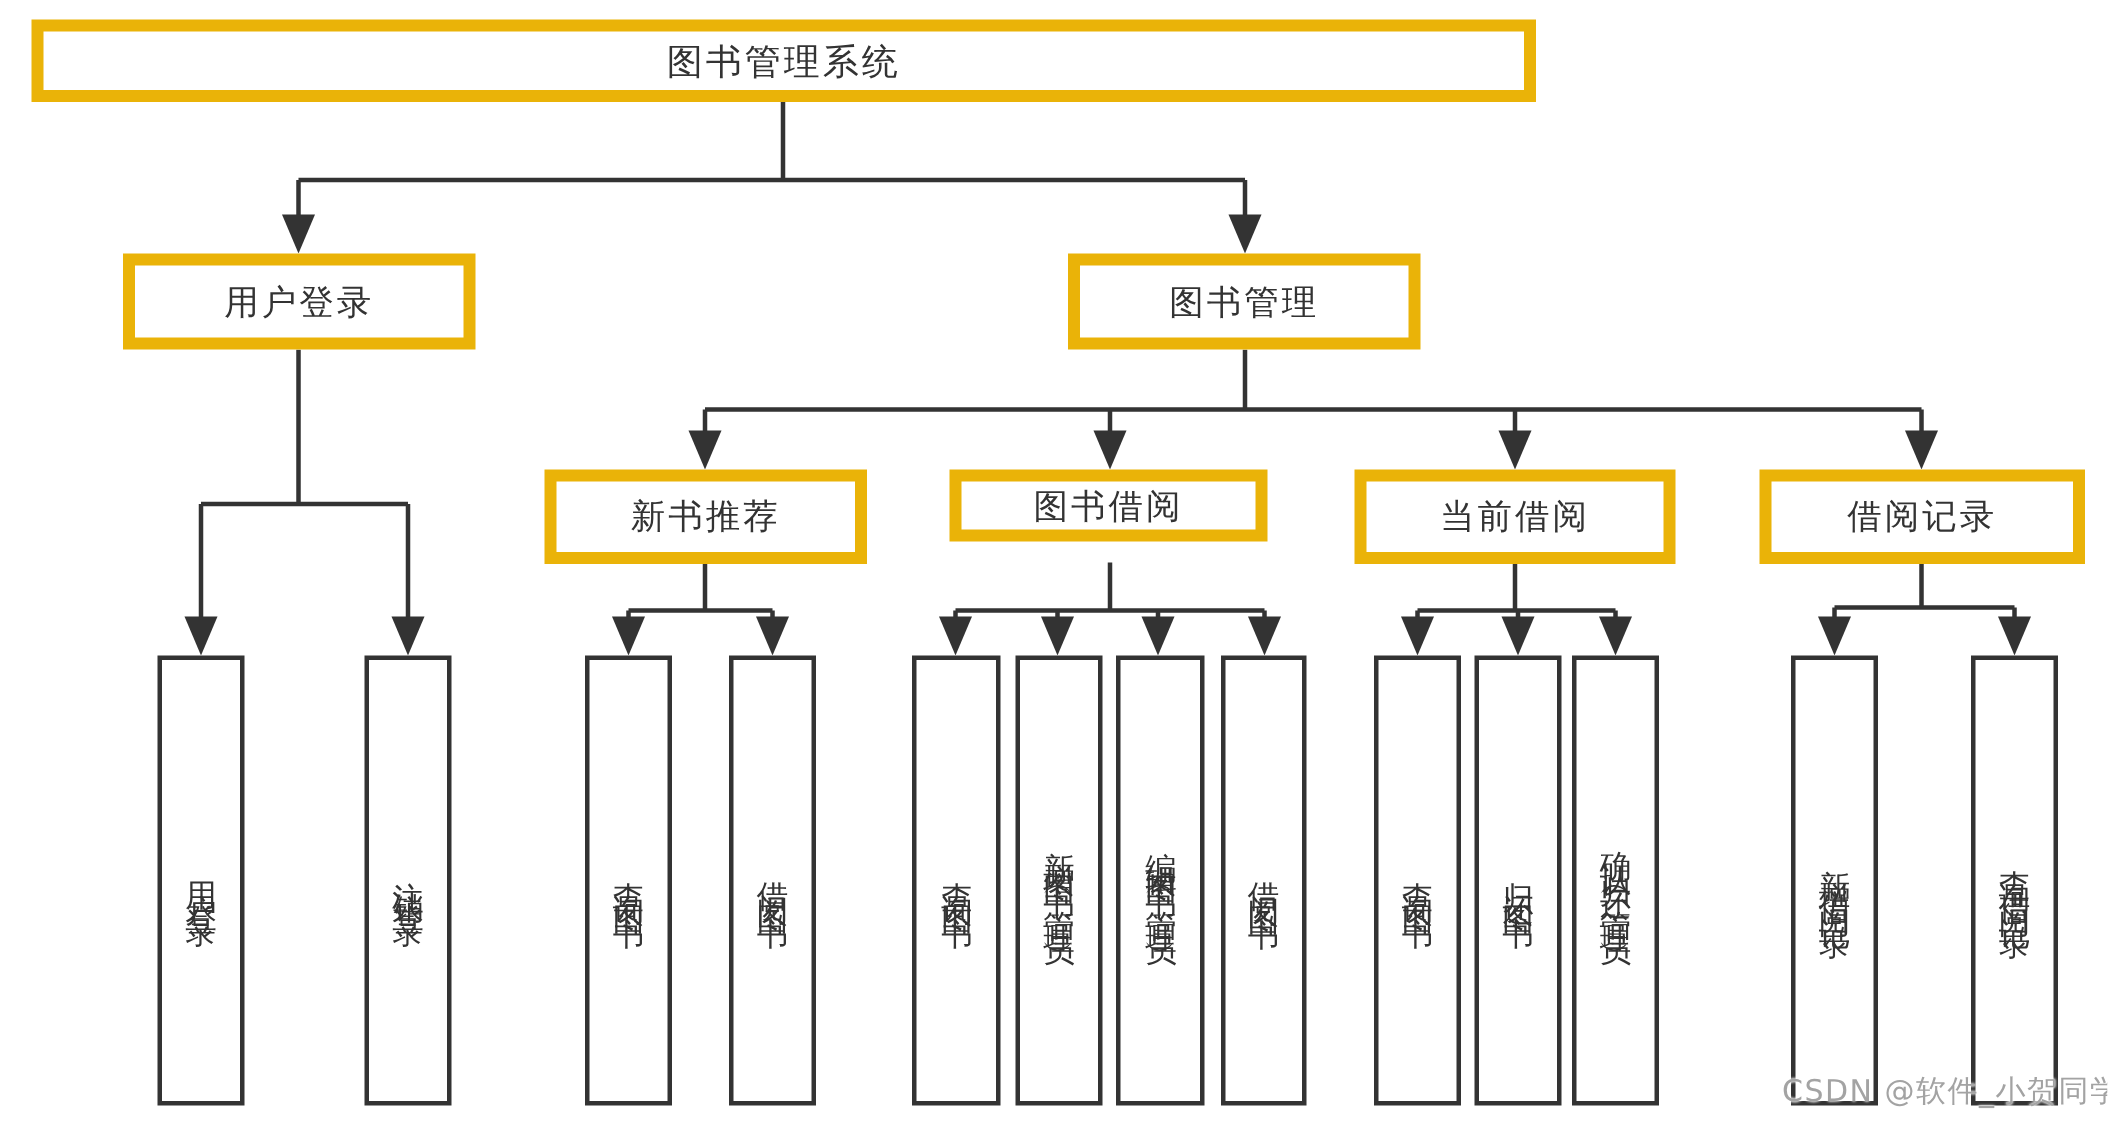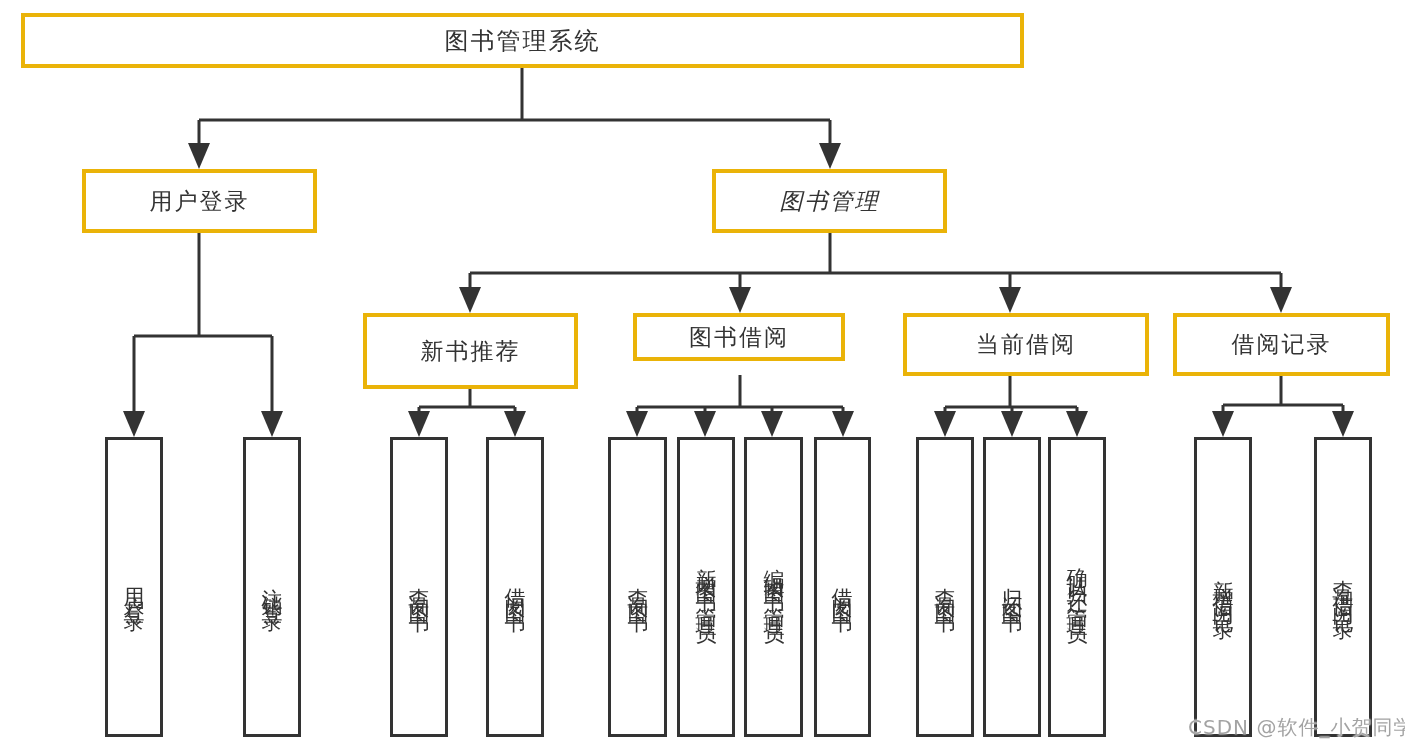--- a/index.html
+++ b/index.html
@@ -13,21 +13,21 @@
   }
   #wires {
     position: absolute;
     left: 0; top: 0;
     width: 1405px; height: 747px;
   }
   .node {
     position: absolute;
     box-sizing: border-box;
     background: #ffffff;
-    border: 4px solid #eab308;
+    border: 8px solid #eab308;
     color: #333333;
     display: flex;
     align-items: center;
     justify-content: center;
     font-size: 23px;
     letter-spacing: 2px;
     white-space: nowrap;
   }
   .node.root { font-size: 24px; }
   .vnode {
@@ -90,25 +90,25 @@
       <polygon points="1001,411 1023,411 1012,437"></polygon>
       <polygon points="1066,411 1088,411 1077,437"></polygon>
       <polygon points="1212,411 1234,411 1223,437"></polygon>
       <polygon points="1332,411 1354,411 1343,437"></polygon>
     </g>
   </svg>
 
   <div class="node root" style="left:21px; top:13px; width:1003px; height:55px;">图书管理系统</div>
 
   <div class="node" style="left:82px; top:169px; width:235px; height:64px;">用户登录</div>
-  <div class="node" style="left:712px; top:169px; width:235px; height:64px;font-style:italic;">图书管理</div>
+  <div class="node" style="left:712px; top:169px; width:235px; height:64px;">图书管理</div>
 
-  <div class="node" style="left:363px; top:313px; width:215px; height:76px;">新书推荐</div>
+  <div class="node" style="left:363px; top:313px; width:215px; height:63px;">新书推荐</div>
   <div class="node" style="left:633px; top:313px; width:212px; height:48px;">图书借阅</div>
-  <div class="node" style="left:903px; top:313px; width:246px; height:63px;">当前借阅</div>
+  <div class="node" style="left:903px; top:313px; width:214px; height:63px;">当前借阅</div>
   <div class="node" style="left:1173px; top:313px; width:217px; height:63px;">借阅记录</div>
 
   <div class="vnode" style="left:105px; top:437px; width:58px; height:300px;">用户登录</div>
   <div class="vnode" style="left:243px; top:437px; width:58px; height:300px;">注销登录</div>
 
   <div class="vnode" style="left:390px; top:437px; width:58px; height:300px;">查询图书</div>
   <div class="vnode" style="left:486px; top:437px; width:58px; height:300px;">借阅图书</div>
 
   <div class="vnode" style="left:608px; top:437px; width:59px; height:300px;">查询图书</div>
   <div class="vnode" style="left:677px; top:437px; width:58px; height:300px;">新增图书（管理员）</div>

